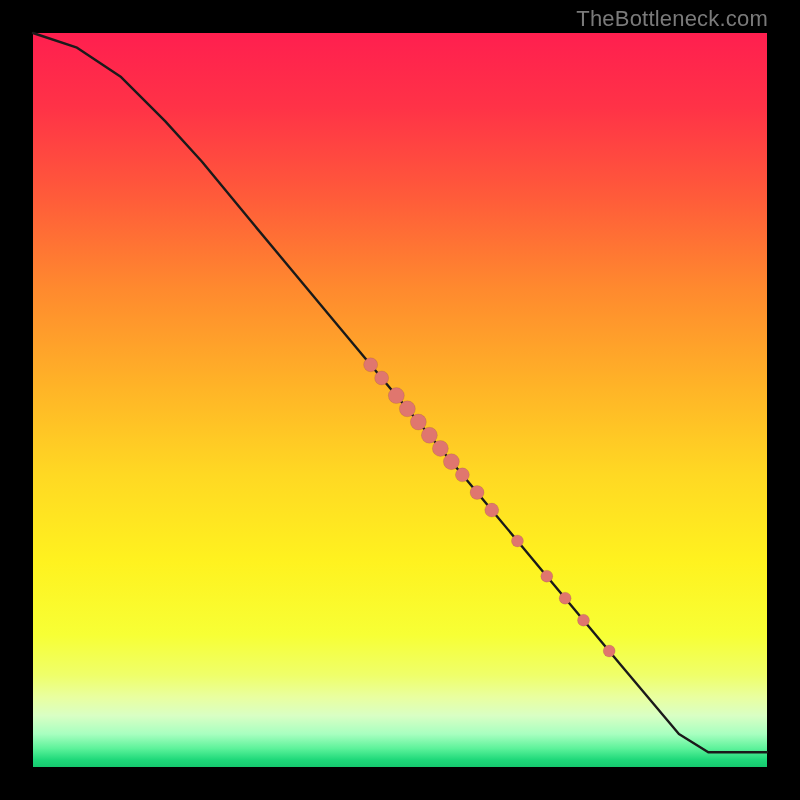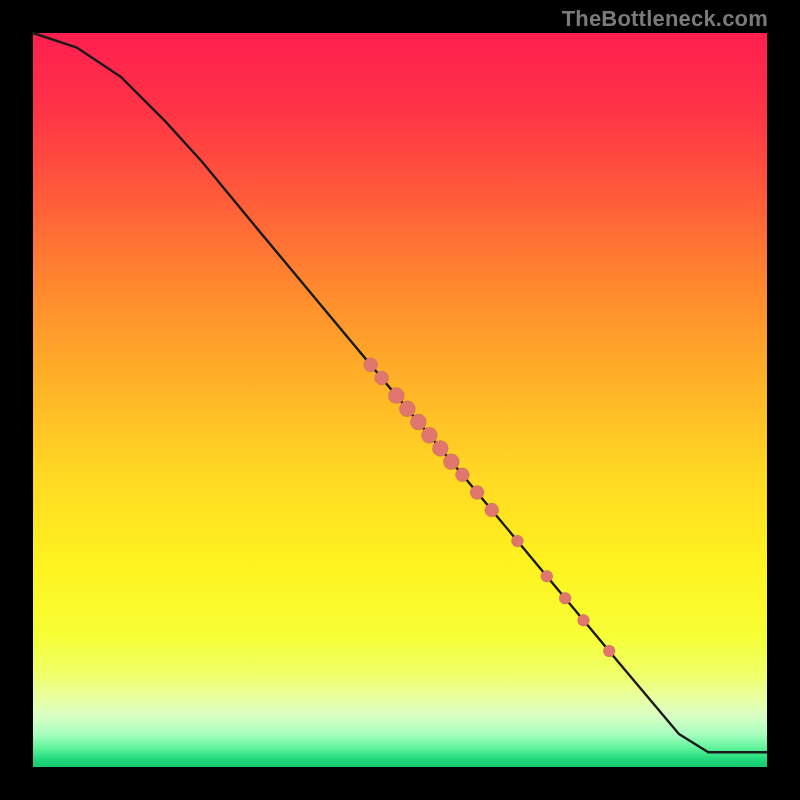--- a/index.html
+++ b/index.html
@@ -24,21 +24,21 @@
     width: 734px;
     height: 734px;
     
   }
   .watermark {
     position: absolute;
     top: 6px;
     right: 32px;
     color: #7a7a7a;
     font-size: 22px;
-    font-weight: 700;
+    font-weight: 400;
     letter-spacing: 0.2px;
     user-select: none;
   }
   svg.overlay {
     position: absolute;
     left: 33px;
     top: 33px;
     width: 734px;
     height: 734px;
     overflow: visible;

